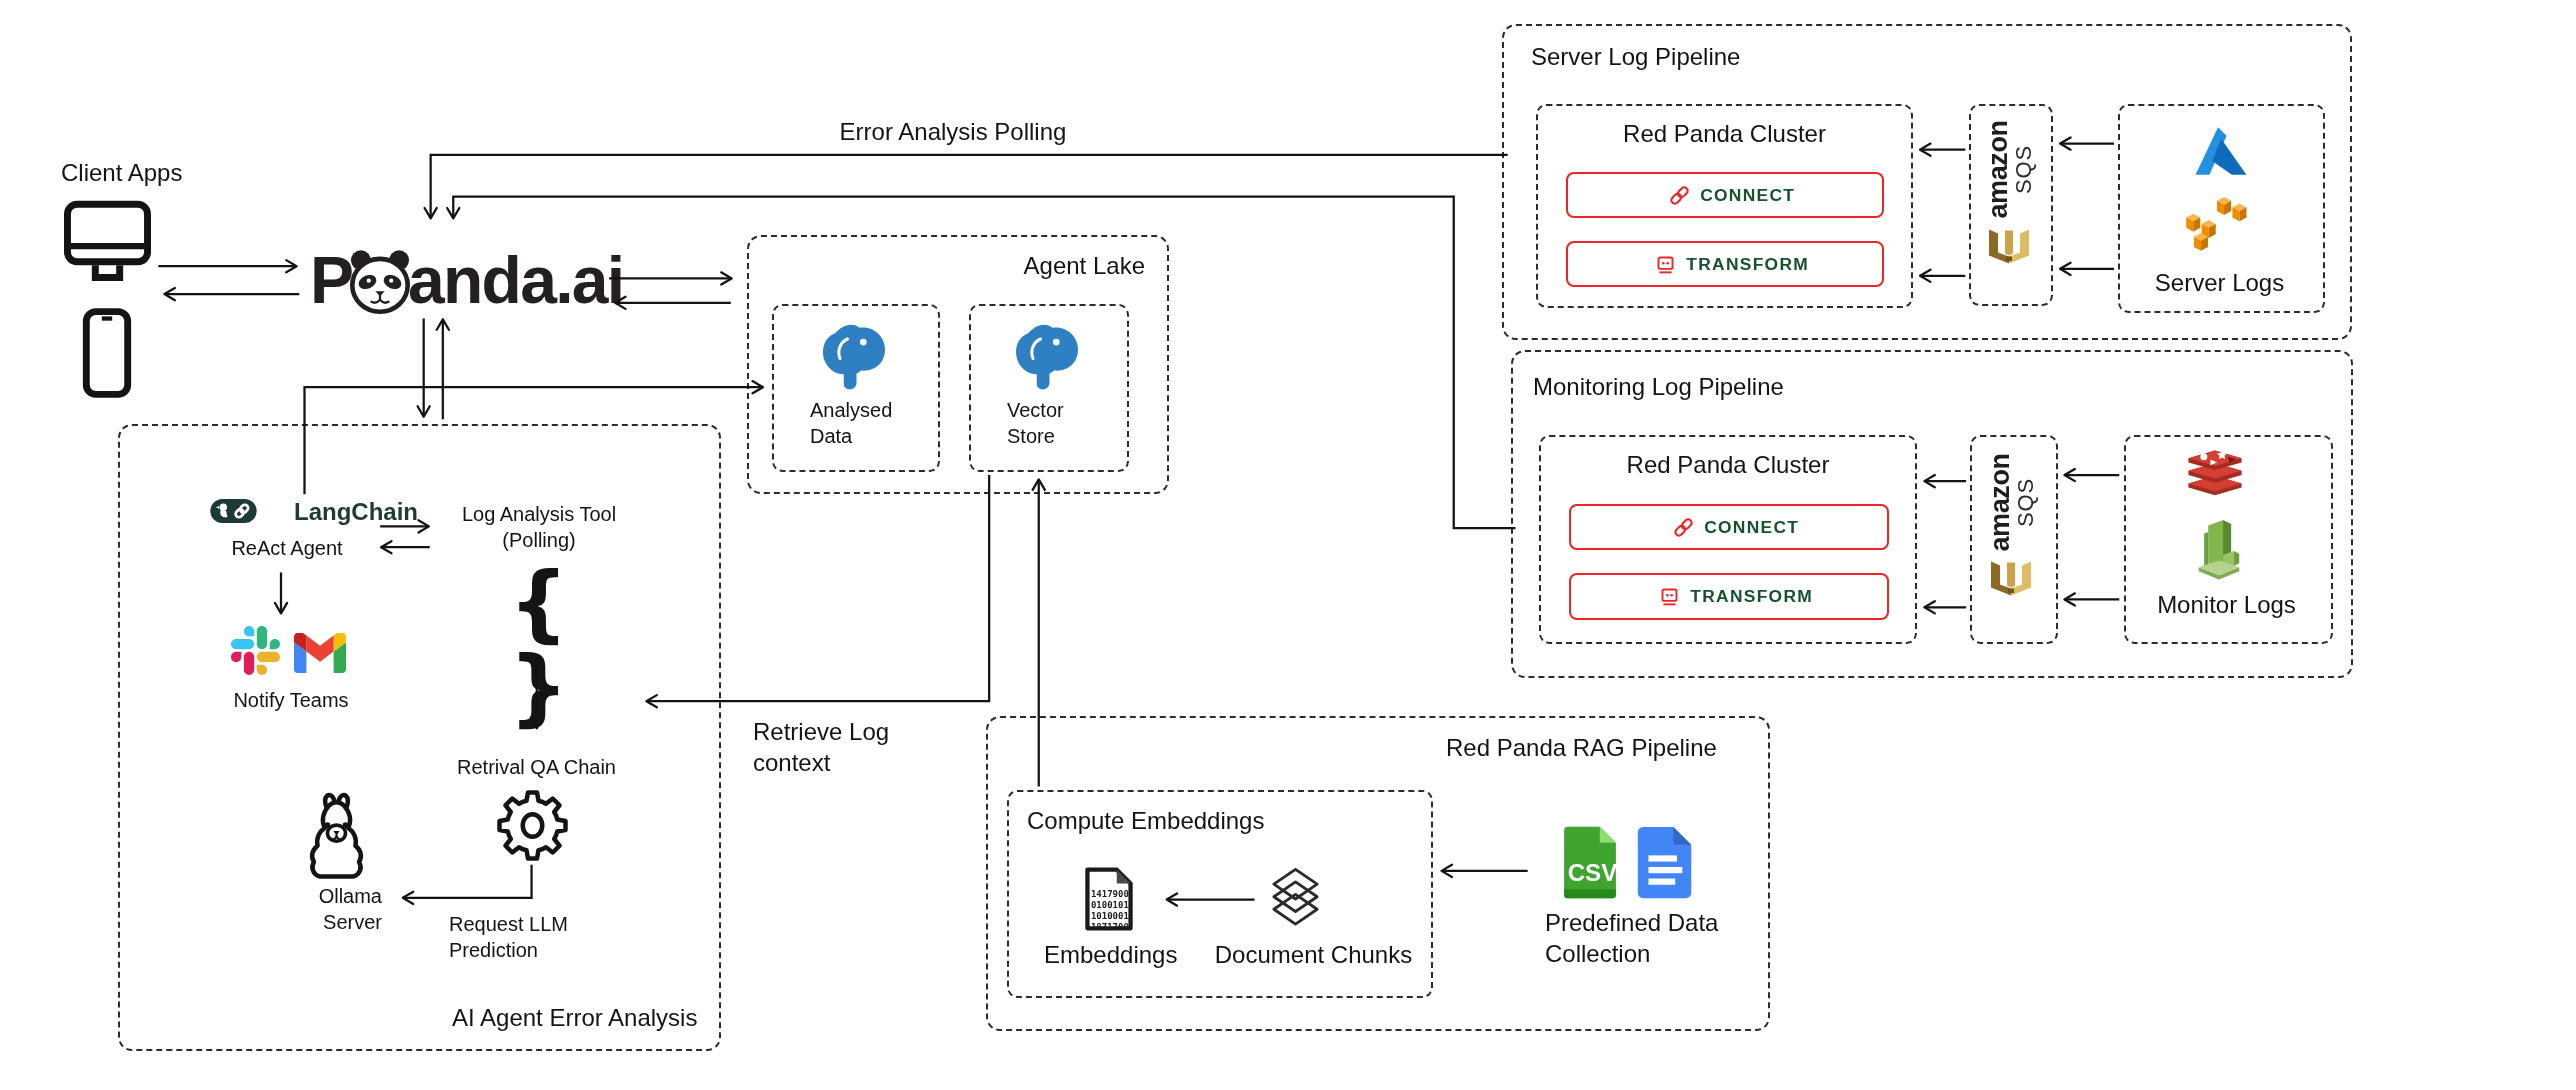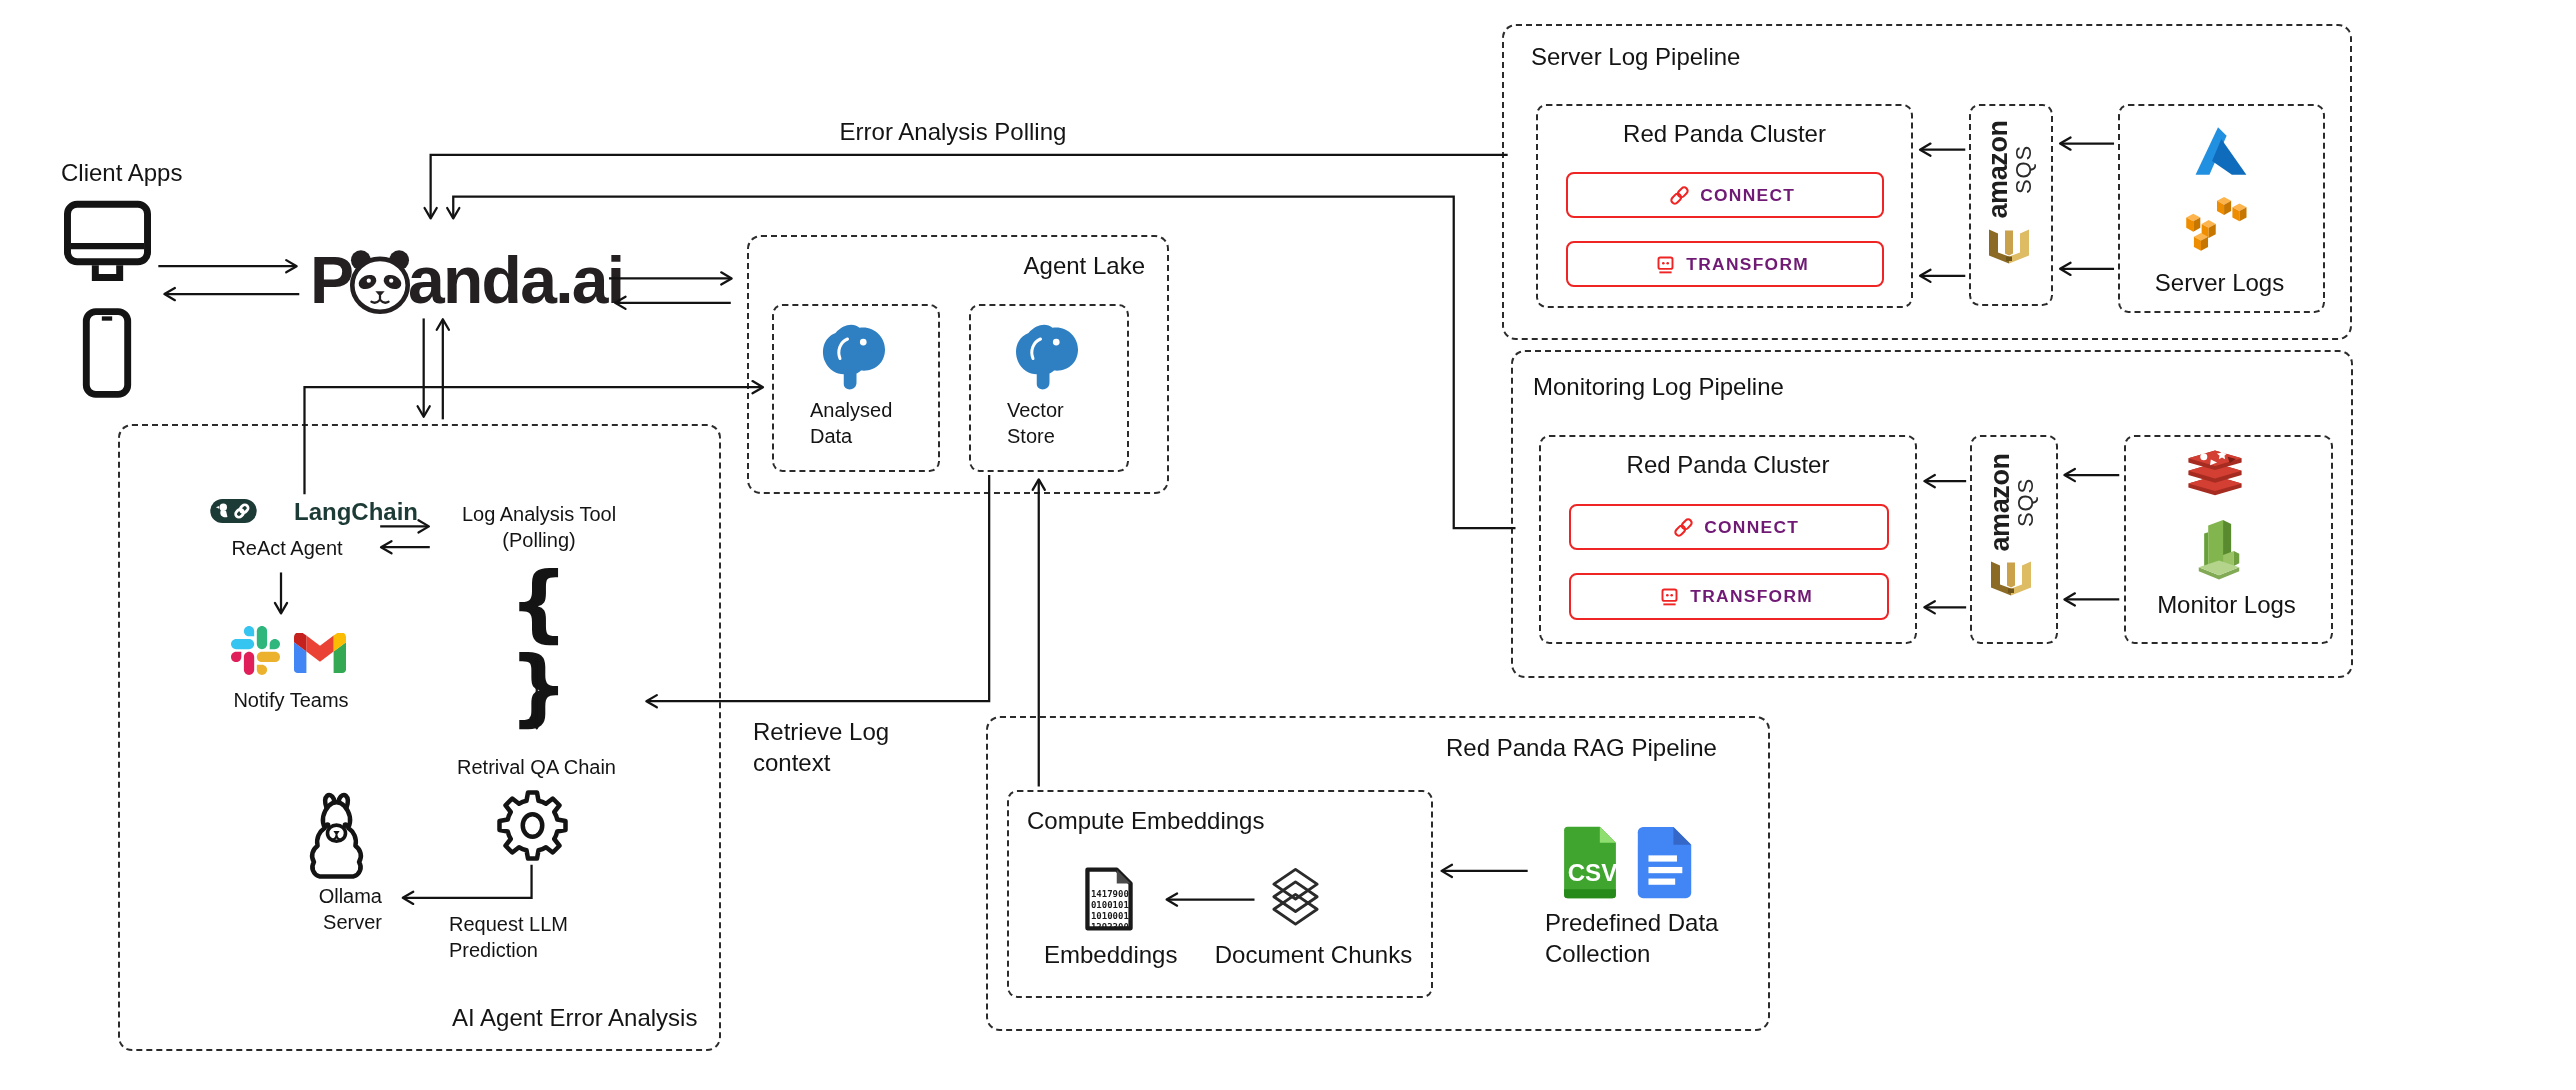--- a/index.html
+++ b/index.html
@@ -6,21 +6,21 @@
   .canvas{position:relative;width:2576px;height:1091px;background:#fff;overflow:hidden;
           font-family:"Liberation Sans",sans-serif;color:#141414;}
   .dbox{position:absolute;border:2.6px dashed #2b2b2b;border-radius:14px;background:transparent;}
   .dbox.inner{border-radius:10.4px;}
   .lbl{position:absolute;font-size:20px;line-height:1.28;color:#141414;white-space:pre-line;}
   .lbl.center{text-align:center;}
   .lbl.right{text-align:right;}
   .title{font-size:24px;font-weight:500;}
   .clusterTitle{position:absolute;left:0;right:0;top:14px;text-align:center;font-size:24px;font-weight:500;}
   .btn{position:absolute;display:flex;align-items:center;justify-content:center;gap:10.4px;
-       background:#fff;border:2.6px solid #ee2524;border-radius:7.8px;color:#701a75;
+       background:#fff;border:2.6px solid #ee2524;border-radius:7.8px;color:#14532d;
        font-size:17.4px;font-weight:700;letter-spacing:1.3px;cursor:pointer;padding-left:20px;}
   .logo{position:absolute;display:flex;align-items:center;font-weight:800;font-size:66px;
         letter-spacing:-1.7px;color:#242021;line-height:1;}
   .logo svg{margin:5.2px -5.2px 0 -5.2px;}
   .lcText{position:absolute;font-size:24px;font-weight:700;color:#1d3b36;}
   .braces{position:absolute;font-family:"DejaVu Sans",sans-serif;font-weight:600;font-size:84px;
           line-height:1;color:#141414;text-align:center;letter-spacing:-3.5px;}
   .sqsText{position:absolute;display:flex;flex-direction:column;align-items:center;justify-content:center;
            transform:rotate(-90deg);width:130px;height:61px;line-height:1.05;}
   .sqsBrand{font-size:27px;font-weight:700;color:#1e1e1e;letter-spacing:-0.4px;}
@@ -322,21 +322,21 @@
 
   <div class="binDoc" style="left:1084px;top:866px;width:50px;height:66px;">
     <svg width="50" height="66" viewBox="0 0 58 76" style="position:absolute;left:0;top:0;">
       <path d="M4 4 H38 L54 20 V72 H4 Z" fill="#fff" stroke="#1a1a1a" stroke-width="5" stroke-linejoin="round"></path>
       <path d="M38 4 L38 20 H54 Z" fill="#4a4a4a"></path>
     </svg>
     <div class="binRows">
       <span>1417900</span>
       <span>0100101</span>
       <span>1010001</span>
-      <span>1292300</span>
+      <span>1871700</span>
     </div>
   </div>
   <div class="lbl center" style="left:1044px;top:940px;width:130px;font-size:24px;">Embeddings</div>
 
   <svg class="icon" style="left:1267px;top:866px;" width="57" height="66" viewBox="0 0 100 112">
     <g fill="#fff" stroke="#2b2b2b" stroke-width="5" stroke-linejoin="round">
       <path d="M50 4 L88 30 L50 56 L12 30 Z"></path>
       <path d="M12 52 L50 78 L88 52 L50 26 Z" fill="none"></path>
       <path d="M12 74 L50 100 L88 74 L50 48 Z" fill="none"></path>
     </g>

